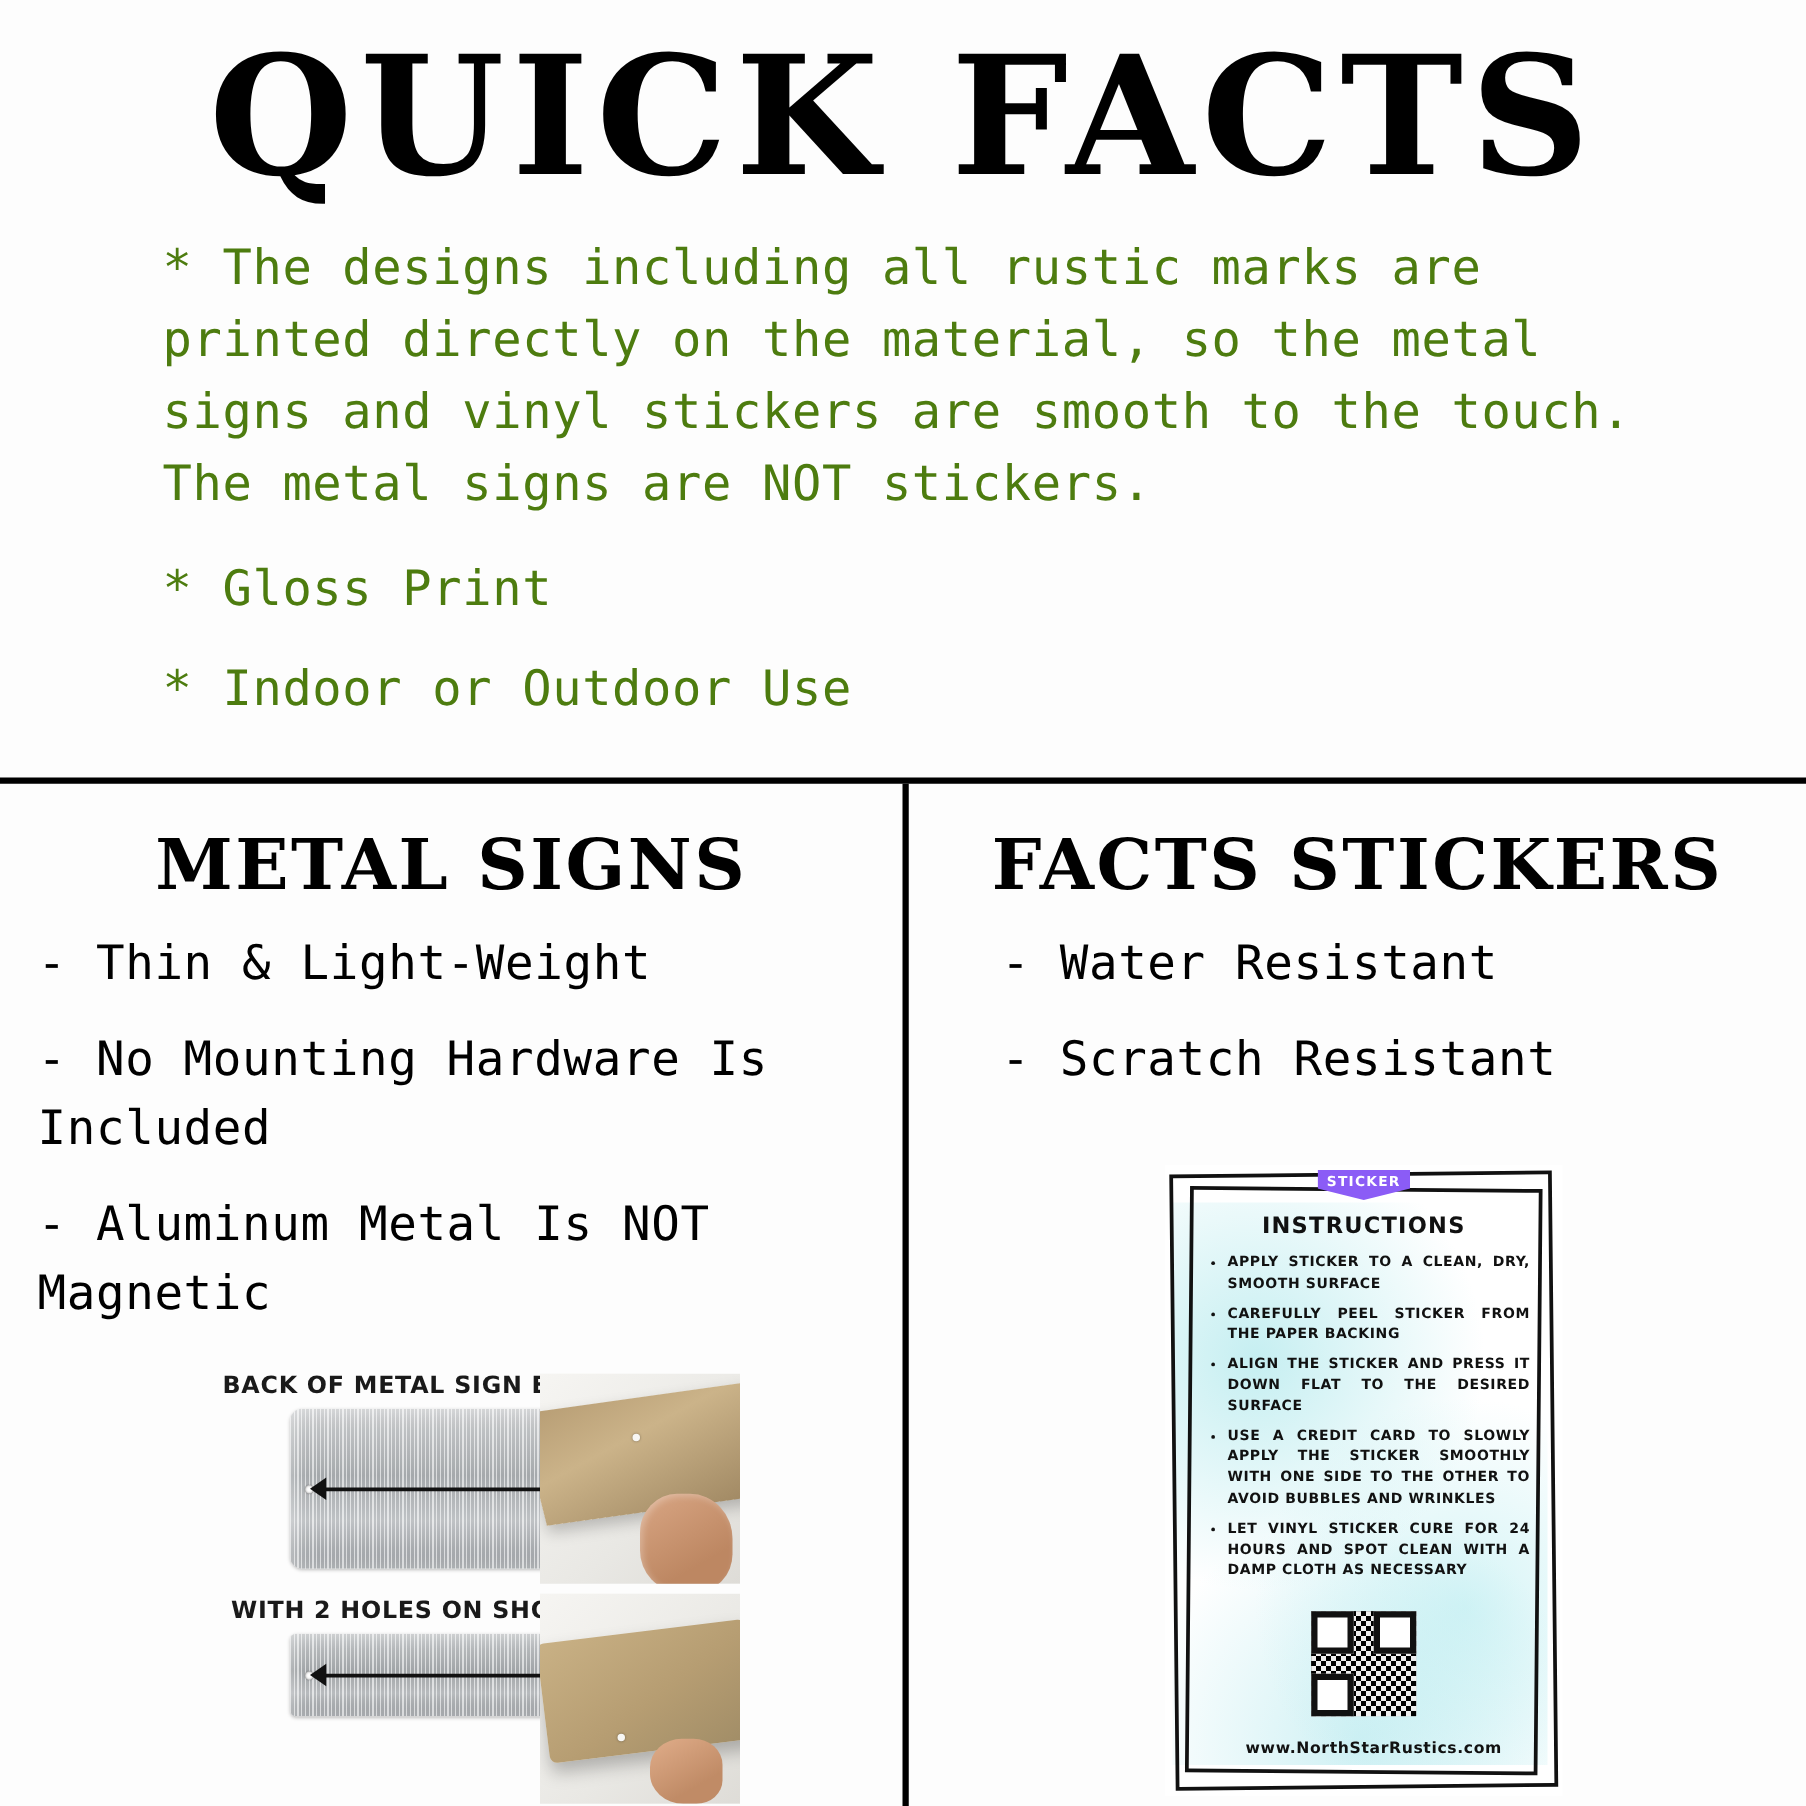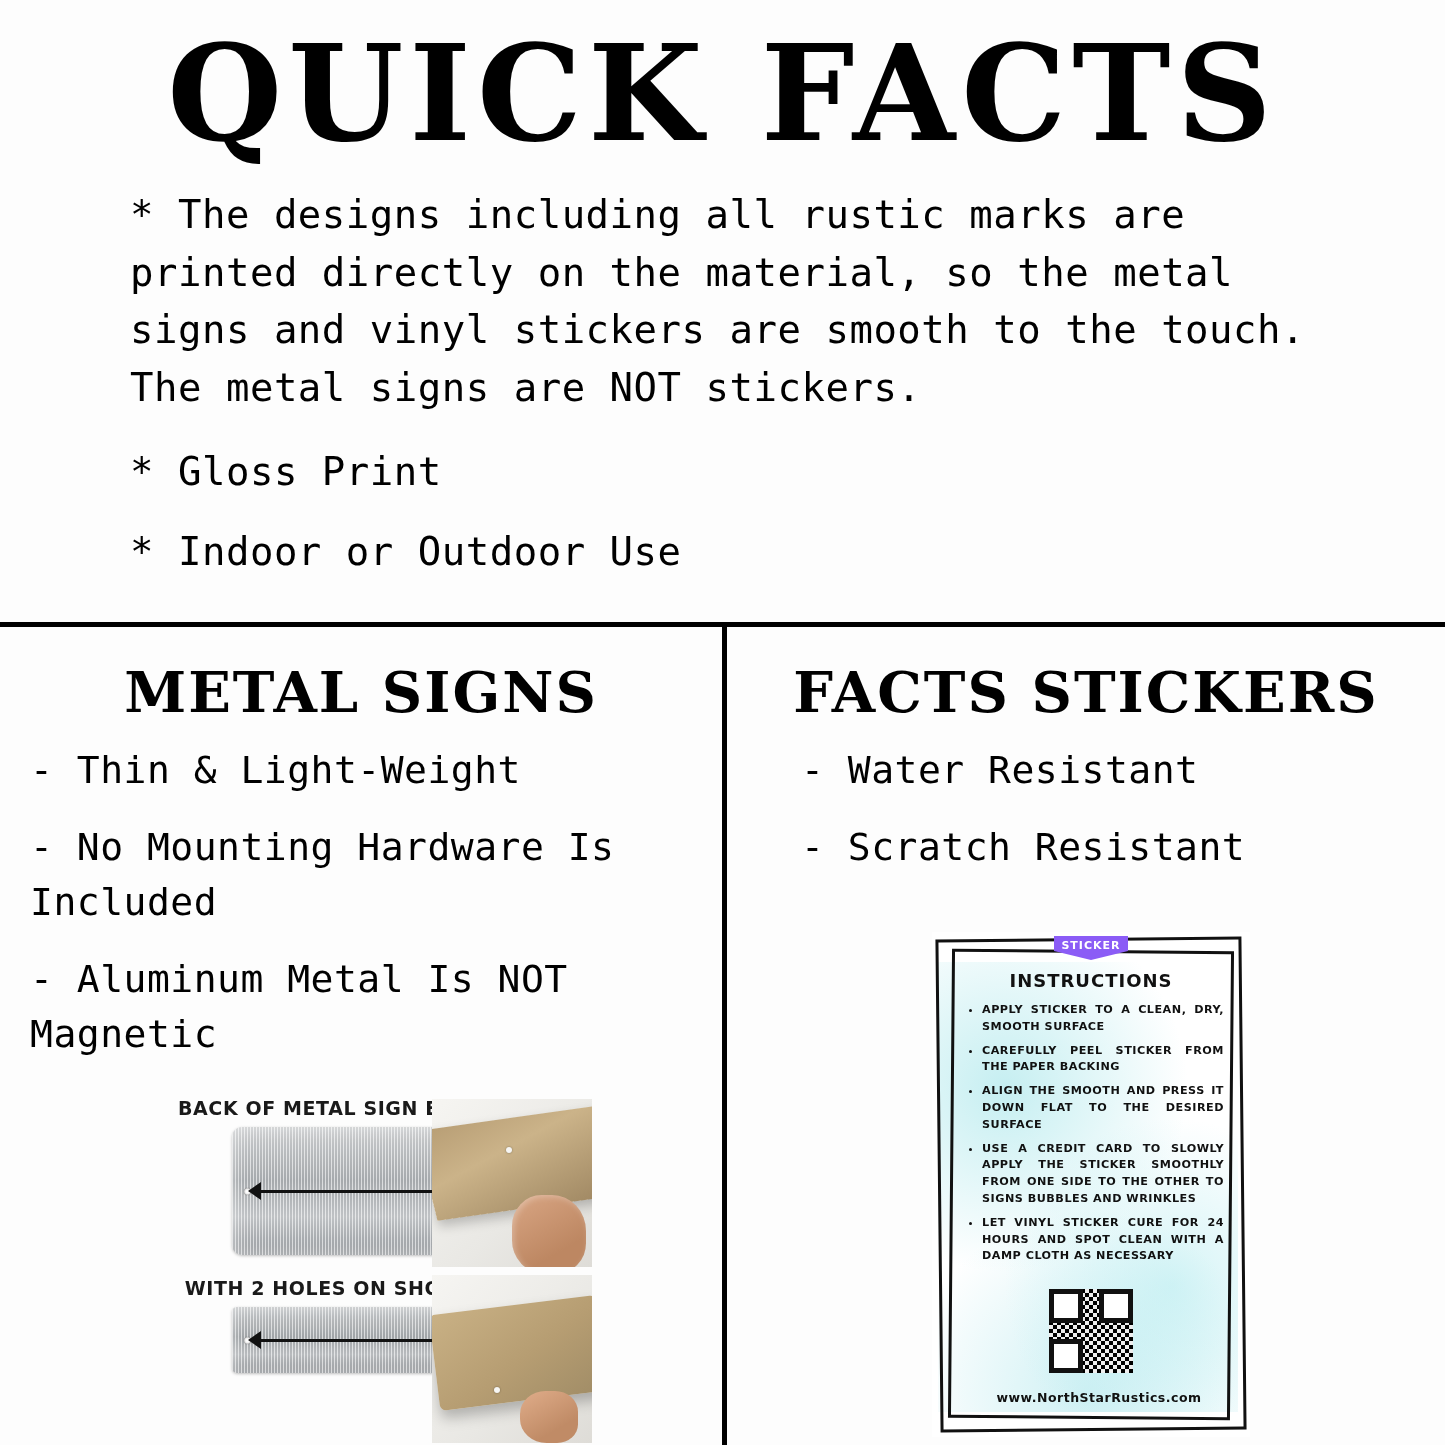--- a/index.html
+++ b/index.html
@@ -38,21 +38,21 @@
     color: #000;
   }
   .fact-block {
     margin: 26px 118px 0 130px;
   }
   .fact {
     font-family: "DejaVu Sans Mono", monospace;
     font-size: 39px;
     line-height: 1.48;
     letter-spacing: 0.5px;
-    color: #000000;
+    color: #4d7c0f;
     margin: 0 0 26px 0;
   }
   .fact.short { margin-bottom: 22px; }
 
   
   .hrule {
     position: absolute;
     left: 0;
     top: 622px;
     width: 1445px;
@@ -392,22 +392,22 @@
 
     <div class="sticker-card">
       <span class="wash"></span>
       <span class="frame-outer"></span>
       <span class="frame-inner"></span>
       <span class="ribbon">STICKER</span>
       <div class="inst-title">INSTRUCTIONS</div>
       <ul class="inst-list">
         <li>APPLY STICKER TO A CLEAN, DRY, SMOOTH SURFACE</li>
         <li>CAREFULLY PEEL STICKER FROM THE PAPER BACKING</li>
-        <li>ALIGN THE SMOOTH AND PRESS IT DOWN FLAT TO THE DESIRED SURFACE</li>
-        <li>USE A CREDIT CARD TO SLOWLY APPLY THE STICKER SMOOTHLY FROM ONE SIDE TO THE OTHER TO SIGNS BUBBLES AND WRINKLES</li>
+        <li>ALIGN THE STICKER AND PRESS IT DOWN FLAT TO THE DESIRED SURFACE</li>
+        <li>USE A CREDIT CARD TO SLOWLY APPLY THE STICKER SMOOTHLY WITH ONE SIDE TO THE OTHER TO AVOID BUBBLES AND WRINKLES</li>
         <li>LET VINYL STICKER CURE FOR 24 HOURS AND SPOT CLEAN WITH A DAMP CLOTH AS NECESSARY</li>
       </ul>
       <div class="qr">
           <span class="qr-b"></span>
         </div>
       <div class="site">www.NorthStarRustics.com</div>
     </div>
   </div>
 
 </div>

